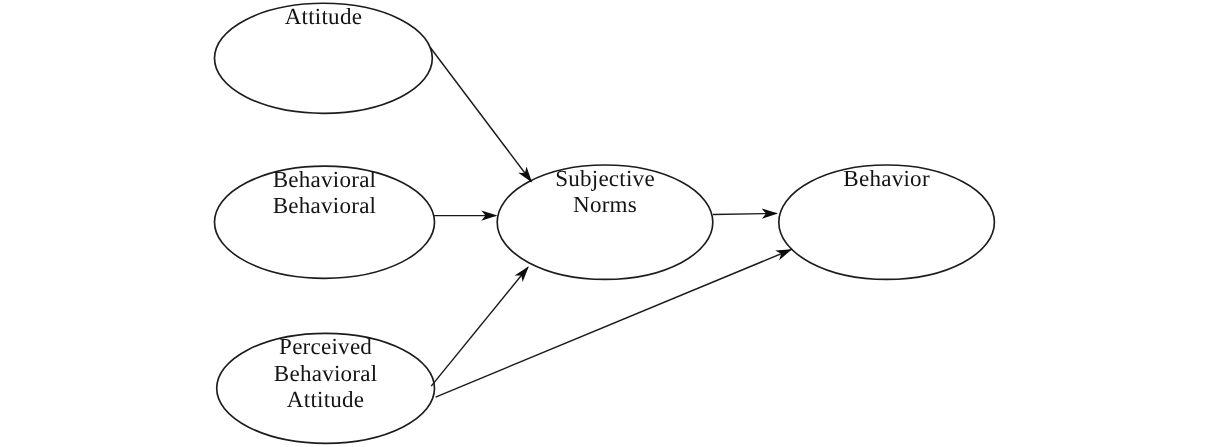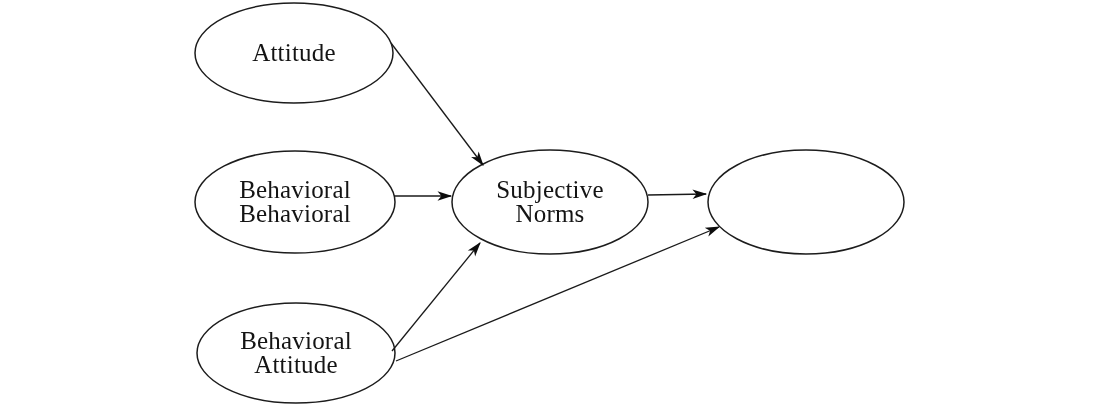--- a/index.html
+++ b/index.html
@@ -27,23 +27,23 @@
     top: 0;
     width: 100%;
     height: 100%;
     pointer-events: none;
   }
   .node-label {
     position: absolute;
     display: flex;
     flex-direction: column;
     align-items: center;
-    justify-content: center;
+    justify-content: flex-start;
     text-align: center;
-    font-size: 25px;
+    font-size: 21px;
     line-height: 24px;
     letter-spacing: 0.2px;
   }
   .node-label span {
     display: block;
     white-space: nowrap;
   }
 </style>
 </head>
 <body>
@@ -70,21 +70,25 @@
   <div class="labels-layer" style="color: rgb(20, 20, 20);">
 
   <div class="node-label" style="left: 195px; top: 3px; width: 198px; height: 100px;">
         <span>Attitude</span>
       </div>
       <div class="node-label" style="left: 195px; top: 151px; width: 200px; height: 102px;">
         <span>Behavioral</span>
         <span>Behavioral</span>
       </div>
       <div class="node-label" style="left: 197px; top: 303px; width: 198px; height: 100px;">
+        <span>Perceived</span>
         <span>Behavioral</span>
         <span>Attitude</span>
       </div>
       <div class="node-label" style="left: 452px; top: 150px; width: 196px; height: 104px; font-family: Liberation Serif, serif;">
         <span>Subjective</span>
         <span>Norms</span>
       </div>
+      <div class="node-label" style="left: 708px; top: 150px; width: 196px; height: 104px;">
+        <span>Behavior</span>
+      </div>
     </div>
 </div>
 
 </body></html>

